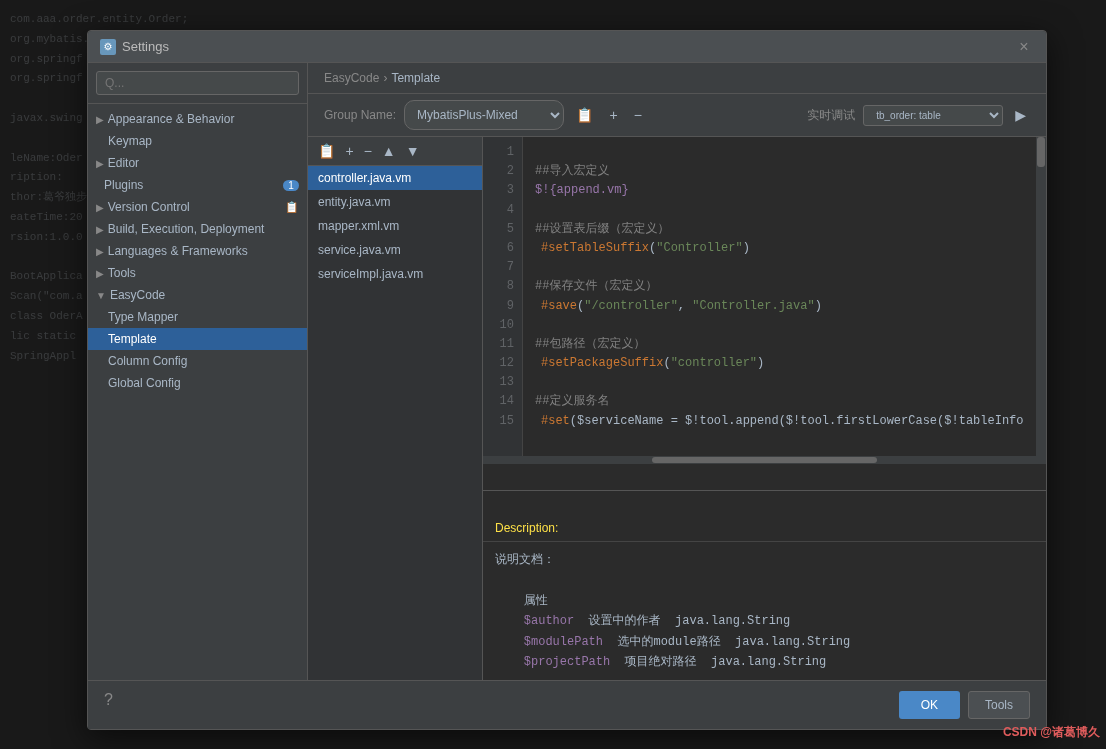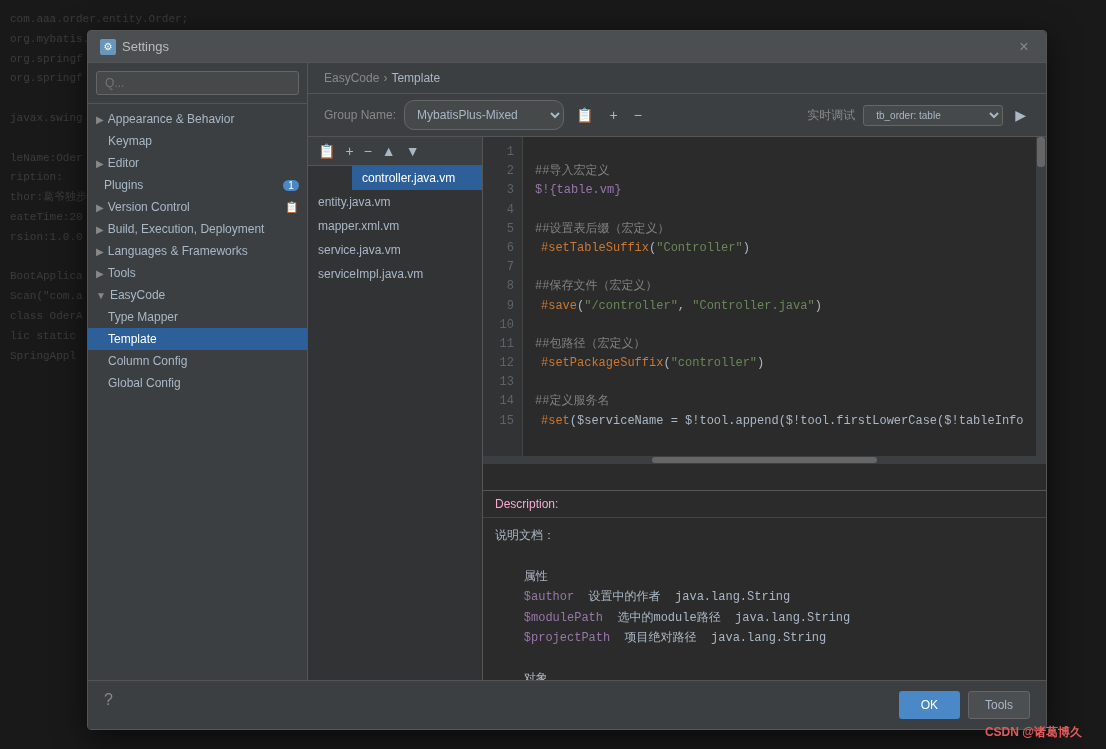--- a/index.html
+++ b/index.html
@@ -269,21 +269,21 @@
       overflow-y: auto;
     }
 
     .list-item {
       padding: 5px 10px;
       cursor: pointer;
       font-size: 12px;
       color: #a9b7c6;
       white-space: nowrap;
     }
-    .list-item.selected { background: #2d6099; color: white; margin-left: 44px; }
+    .list-item.selected { background: #2d6099; color: white; }
 
     
     .code-panel {
       flex: 1;
       background: #2b2b2b;
       overflow: hidden;
       display: flex;
       flex-direction: column;
     }
 
@@ -335,22 +335,23 @@
       background: #2b2b2b;
       height: 190px;
       display: flex;
       flex-direction: column;
       flex-shrink: 0;
     }
 
     .desc-header {
       padding: 6px 12px;
       font-size: 12px;
-      color: #f9a8d4;
+      color: #fde047;
       border-bottom: 1px solid #444;
+      margin-top: 24px;
     }
 
     .desc-content {
       flex: 1;
       overflow-y: auto;
       padding: 8px 12px;
       font-size: 12px;
       line-height: 1.7;
       color: #a9b7c6;
       font-family: 'Courier New', monospace;
@@ -418,21 +419,21 @@
       left: 1px;
       top: 0;
       height: 30px;
       background: #666;
       border-radius: 3px;
     }
 
     .watermark {
       position: absolute;
       bottom: 8px;
-      right: 24px;
+      right: 6px;
       color: #e05c5c;
       font-size: 12px;
       font-weight: bold;
     }
   </style>
 </head>
 <body>
 
 <div class="bg-editor">
   <div style="color:#606366; font-size:11px; line-height:1.8">
@@ -600,21 +601,21 @@
                 <span class="line-number">9</span>
                 <span class="line-number">10</span>
                 <span class="line-number">11</span>
                 <span class="line-number">12</span>
                 <span class="line-number">13</span>
                 <span class="line-number">14</span>
                 <span class="line-number">15</span>
               </div>
               <div class="code-lines">
 <span class="c-comment">##导入宏定义</span>
-<span class="c-var">$!{table.vm}</span>
+<span class="c-var">$!{append.vm}</span>
 
 <span class="c-comment">##设置表后缀（宏定义）</span>
 <span class="c-keyword">#setTableSuffix</span><span class="c-normal">(</span><span class="c-string">"Controller"</span><span class="c-normal">)</span>
 
 <span class="c-comment">##保存文件（宏定义）</span>
 <span class="c-keyword">#save</span><span class="c-normal">(</span><span class="c-string">"/controller"</span><span class="c-normal">, </span><span class="c-string">"Controller.java"</span><span class="c-normal">)</span>
 
 <span class="c-comment">##包路径（宏定义）</span>
 <span class="c-keyword">#setPackageSuffix</span><span class="c-normal">(</span><span class="c-string">"controller"</span><span class="c-normal">)</span>
 

